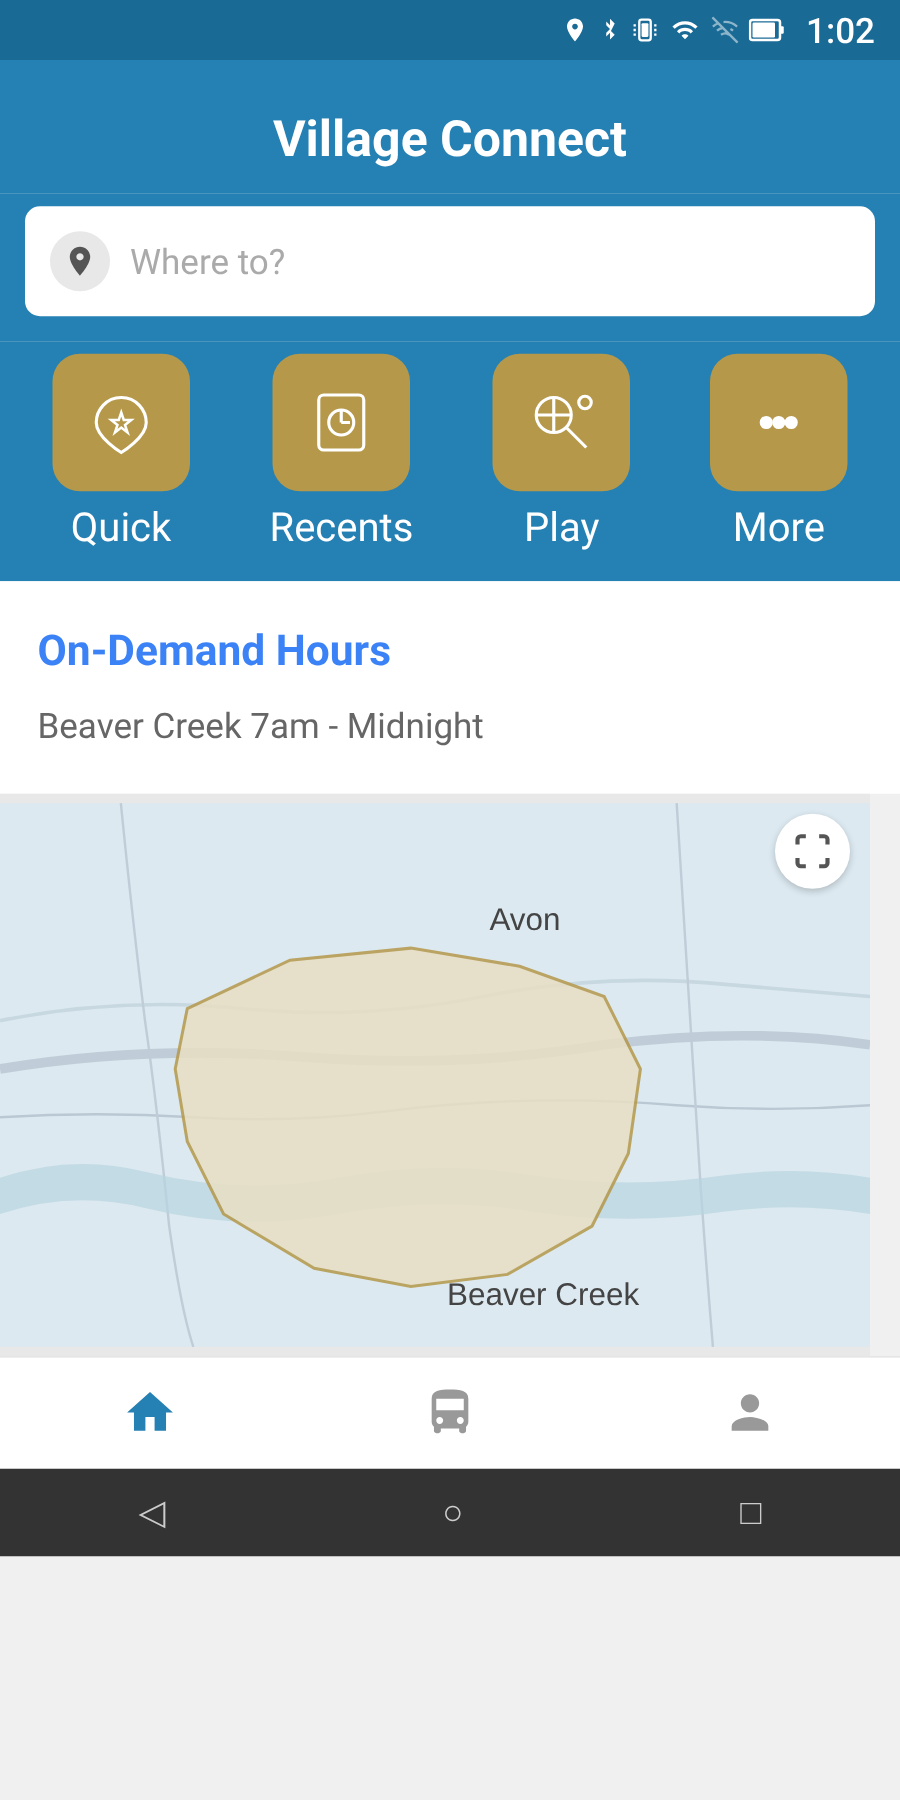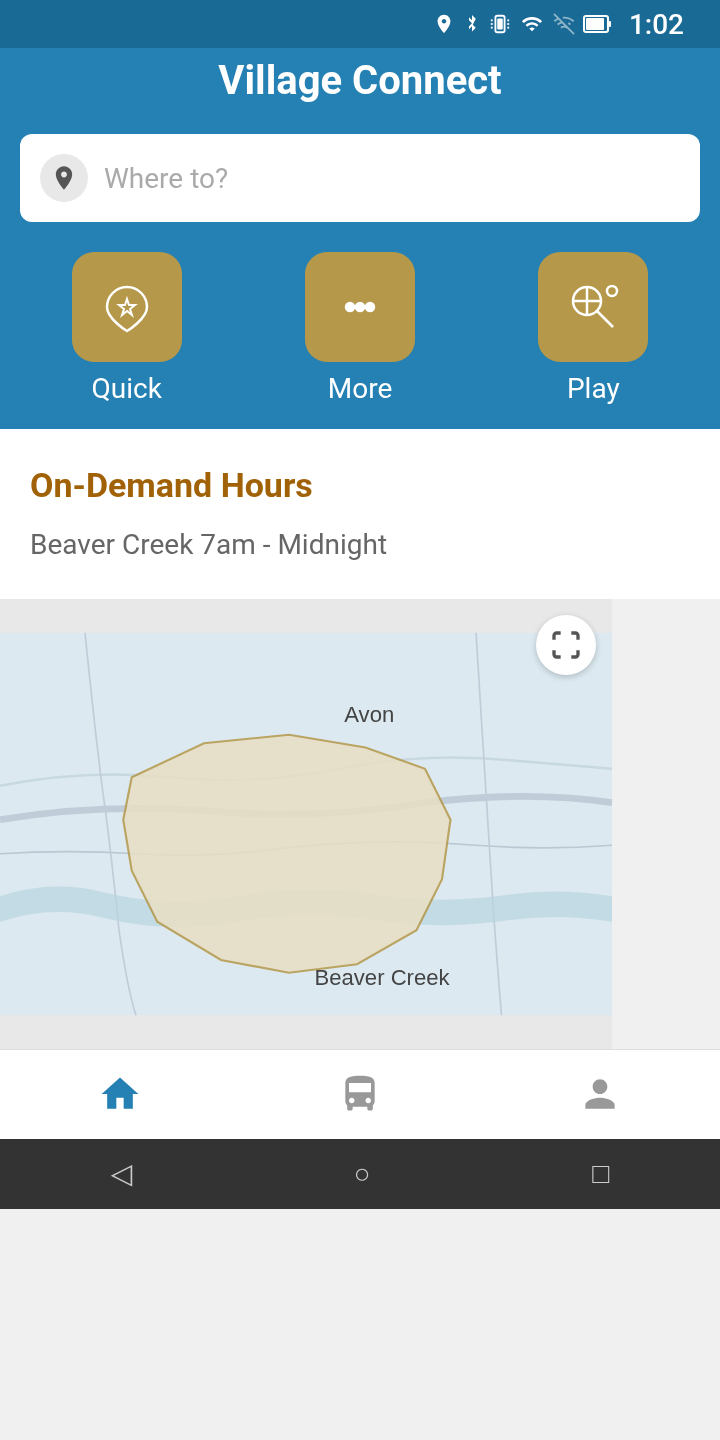--- a/index.html
+++ b/index.html
@@ -12,40 +12,40 @@
       overflow-x: hidden;
     }
 
     
     .status-bar {
       background: #1a6a96;
       height: 48px;
       display: flex;
       align-items: center;
       justify-content: flex-end;
-      padding: 0 36px;
+      padding: 0 20px;
       color: white;
       font-size: 26px;
       font-weight: 500;
     }
     .status-icons {
       display: flex;
       align-items: center;
       gap: 8px;
     }
     .status-time {
       font-size: 28px;
       font-weight: 500;
       margin-left: 8px;
     }
 
     
     .header {
       background: #2580b3;
-      padding: 9px 20px 20px;
+      padding: 40px 20px 20px;
       text-align: center;
     }
     .header-title {
       color: white;
       font-size: 40px;
       font-weight: bold;
     }
 
     
     .search-container {
@@ -101,44 +101,44 @@
     }
     .category-icon-box svg {
       width: 56px;
       height: 56px;
       fill: none;
       stroke: white;
       stroke-width: 2.5;
     }
     .category-label {
       color: white;
-      font-size: 28px;
+      font-size: 32px;
     }
 
     
     .content {
       background: white;
       padding: 36px 30px 30px;
     }
     .section-title {
       font-size: 34px;
       font-weight: bold;
-      color: #a16207;
+      color: #3b82f6;
       margin-bottom: 16px;
     }
     .section-text {
       font-size: 28px;
       color: #666;
       line-height: 1.7;
     }
 
     
     .map-container {
       position: relative;
-      width: 612px;
+      width: 696px;
       height: 450px;
       background: #e8e8e8;
       overflow: hidden;
     }
     
     .map-svg {
       width: 100%;
       height: 100%;
     }
     .map-expand-btn {
@@ -254,47 +254,58 @@
   <div class="category-btn">
     <div class="category-icon-box">
       <svg viewBox="0 0 56 56" width="56" height="56" fill="none" stroke="white" stroke-width="2.5">
         <path d="M28 8 C16 8 8 18 8 28 C8 40 28 52 28 52 C28 52 48 40 48 28 C48 18 40 8 28 8Z"></path>
         <path d="M28 20 L30 26 L36 26 L31 30 L33 36 L28 32 L23 36 L25 30 L20 26 L26 26Z" stroke="white" stroke-width="2" fill="none"></path>
       </svg>
     </div>
     <span class="category-label">Quick</span>
   </div>
 
-
+  <div class="category-btn">
+    <div class="category-icon-box">
+      <svg viewBox="0 0 56 56" width="56" height="56" fill="none" stroke="white" stroke-width="2.5">
+        <rect x="10" y="6" width="36" height="44" rx="4"></rect>
+        <circle cx="28" cy="28" r="10"></circle>
+        <line x1="28" y1="18" x2="28" y2="28"></line>
+        <line x1="28" y1="28" x2="35" y2="28"></line>
+      </svg>
+    </div>
+    <span class="category-label">Recents</span>
+  </div>
+
+
+  <div class="category-btn">
+    <div class="category-icon-box">
+      <svg viewBox="0 0 56 56" width="56" height="56" fill="none" stroke="white" stroke-width="2.5">
+
+        <ellipse cx="22" cy="22" rx="14" ry="14"></ellipse>
+        <line x1="22" y1="8" x2="22" y2="36"></line>
+        <line x1="8" y1="22" x2="36" y2="22"></line>
+        <line x1="32" y1="32" x2="48" y2="48"></line>
+        <circle cx="47" cy="12" r="5"></circle>
+      </svg>
+    </div>
+    <span class="category-label">Play</span>
+  </div>
 
   <div class="category-btn">
     <div class="category-icon-box">
       <svg viewBox="0 0 56 56" width="56" height="56">
         <circle cx="18" cy="28" r="4" fill="white"></circle>
         <circle cx="28" cy="28" r="4" fill="white"></circle>
         <circle cx="38" cy="28" r="4" fill="white"></circle>
       </svg>
     </div>
     <span class="category-label">More</span>
   </div>
 
-  <div class="category-btn">
-    <div class="category-icon-box">
-      <svg viewBox="0 0 56 56" width="56" height="56" fill="none" stroke="white" stroke-width="2.5">
-
-        <ellipse cx="22" cy="22" rx="14" ry="14"></ellipse>
-        <line x1="22" y1="8" x2="22" y2="36"></line>
-        <line x1="8" y1="22" x2="36" y2="22"></line>
-        <line x1="32" y1="32" x2="48" y2="48"></line>
-        <circle cx="47" cy="12" r="5"></circle>
-      </svg>
-    </div>
-    <span class="category-label">Play</span>
-  </div>
-
 </div>
 
 <div class="content">
   <h2 class="section-title">On-Demand Hours</h2>
   <div class="section-text">
     <div>Beaver Creek 7am - Midnight</div>
   </div>
 </div>
 
 <div class="map-container">

